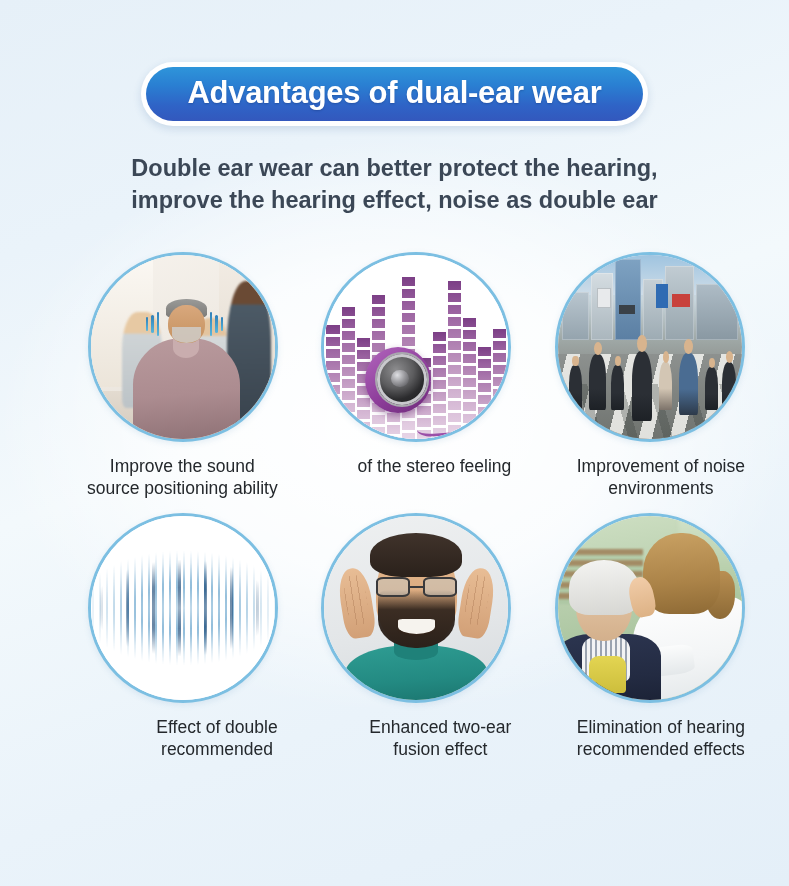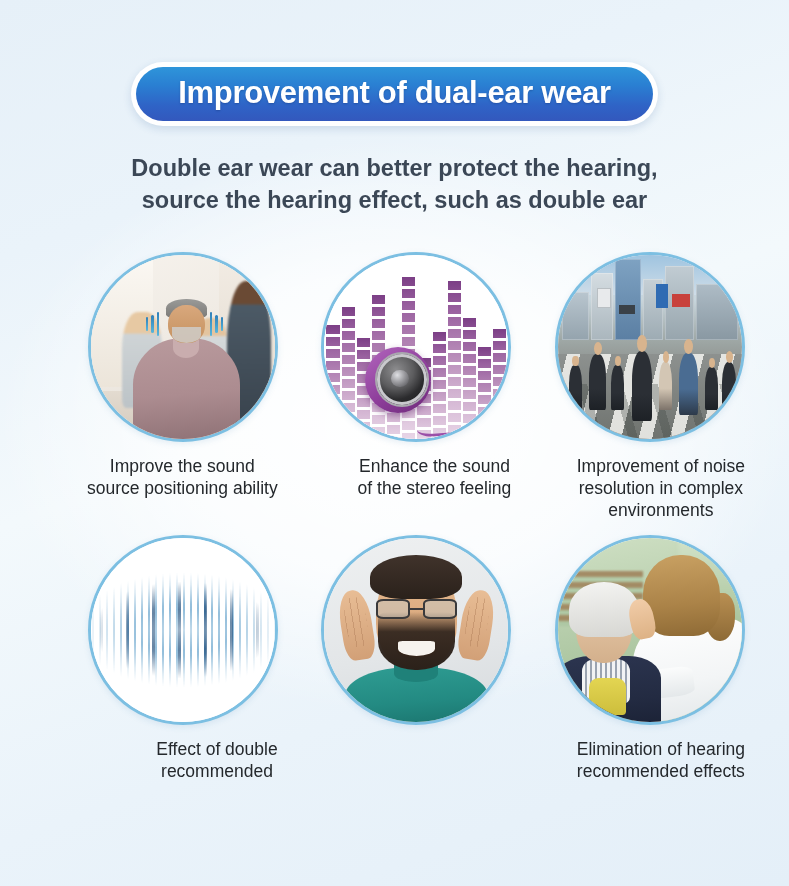--- a/index.html
+++ b/index.html
@@ -390,27 +390,27 @@
     border-radius:26% 26% 10% 10%;
   }
 </style>
 </head>
 <body>
 
 <div class="header">
 
   <div class="title-banner-wrap">
     <div class="title-banner">
-      <span class="title-banner-text">Improvement of dual-ear wear</span>
+      <span class="title-banner-text">Advantages of dual-ear wear</span>
     </div>
   </div>
 
   <div class="subtitle">
     <span>Double ear wear can better protect the hearing,</span>
-    <span>source the hearing effect, such as double ear</span>
+    <span>improve the hearing effect, noise as double ear</span>
   </div>
 
 </div>
 
 <div class="grid">
 
   <div class="cell">
     <div class="circle">
       <div class="art art-office">
         <div class="wallA"></div>
@@ -493,21 +493,20 @@
           <div class="bar" style="height:60%">
               <div class="fill"></div>
               <div class="grid-lines"></div>
             </div>
         </div>
         <div class="cord"></div>
         <div class="speaker"></div>
       </div>
     </div>
     <div class="caption">
-      <span>Enhance the sound</span>
       <span>of the stereo feeling</span>
     </div>
   </div>
 
   <div class="cell">
     <div class="circle">
       <div class="art art-city">
         <div class="sky"></div>
         <div class="bld b1"></div>
           <div class="bld b2"></div>
@@ -527,21 +526,20 @@
           <div class="ped p3"></div>
         <div class="ped p4"></div>
           <div class="ped p5"></div>
           <div class="ped p6"></div>
         <div class="ped p7"></div>
           <div class="ped p8"></div>
       </div>
     </div>
     <div class="caption">
       <span>Improvement of noise</span>
-      <span>resolution in complex</span>
       <span>environments</span>
     </div>
   </div>
 
   <div class="cell">
     <div class="circle">
       <div class="art art-wave">
         <div class="lines"></div>
         <div class="lines2"></div>
         <div class="glow"></div>
@@ -564,20 +562,24 @@
         <div class="face"></div>
         <div class="beard"></div>
         <div class="smile"></div>
         <div class="hair"></div>
         <div class="glasses">
             <i></i>
             <i></i>
             <i></i>
           </div>
       </div>
+    </div>
+    <div class="caption">
+      <span>Enhanced two-ear</span>
+      <span>fusion effect</span>
     </div>
   </div>
 
   <div class="cell">
     <div class="circle">
       <div class="art art-care">
         <div class="blur2"></div>
         <div class="bench"></div>
         <div class="cg-body"></div>
         <div class="cg-pony"></div>

